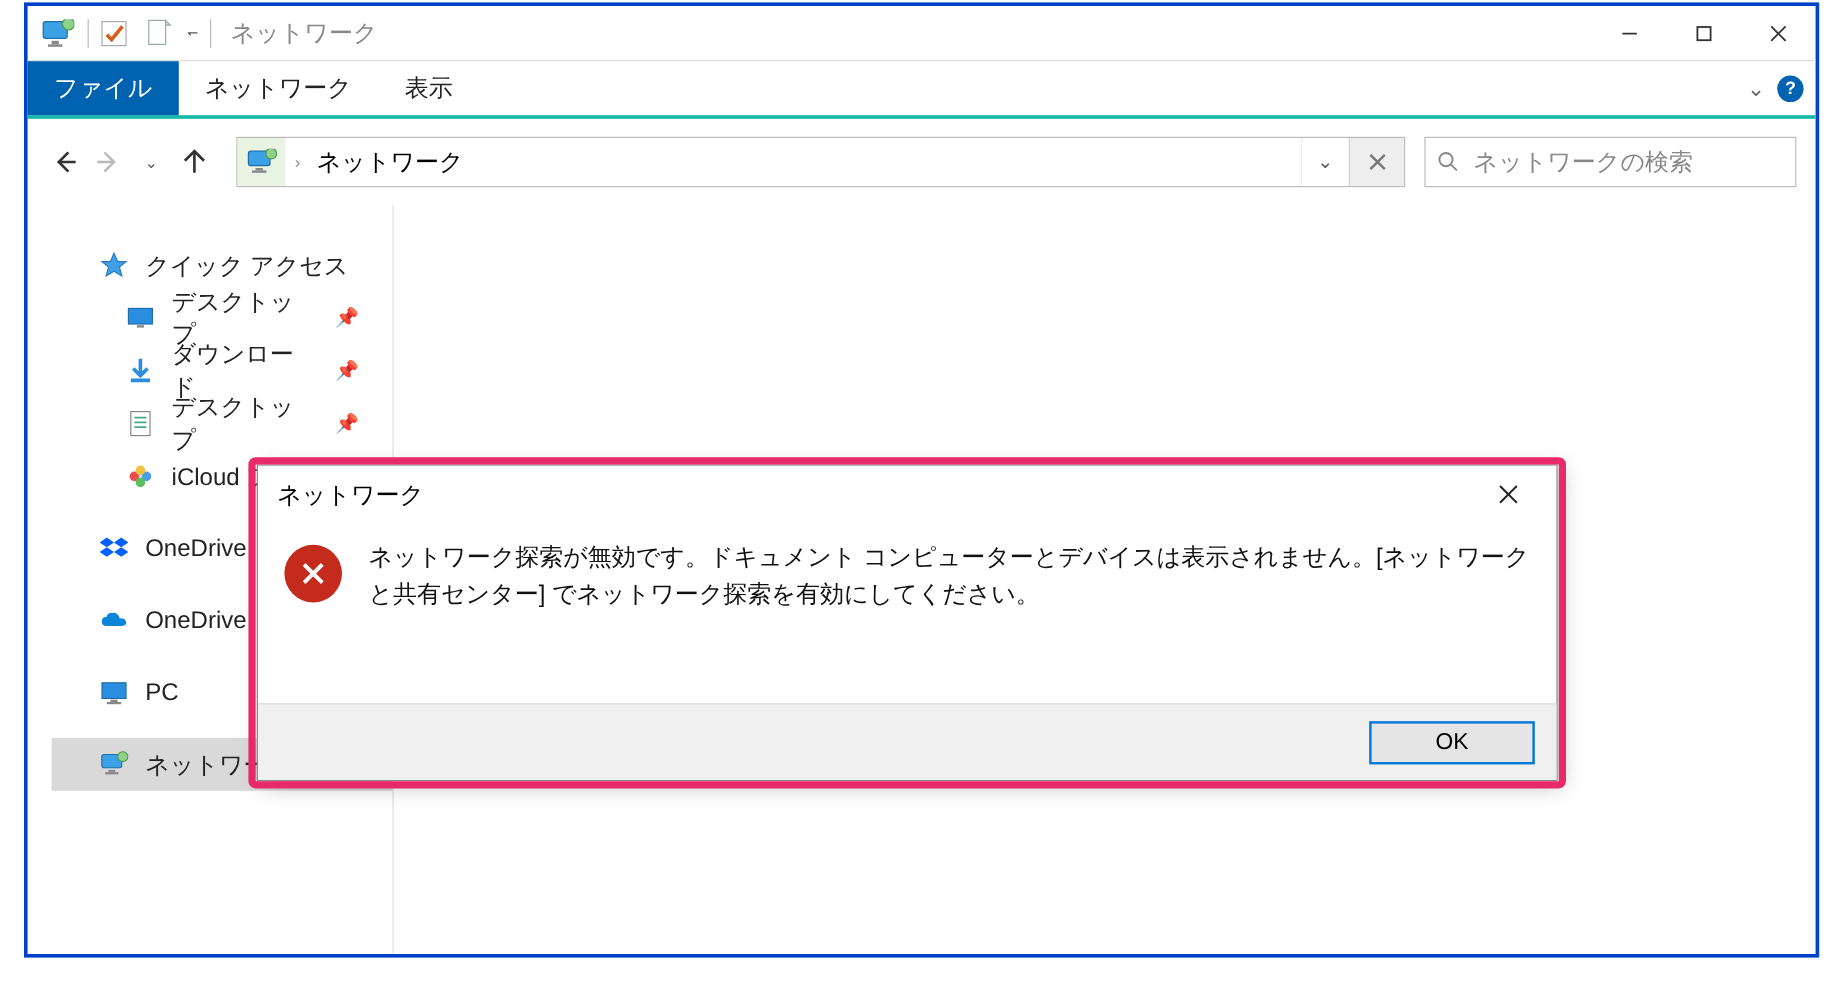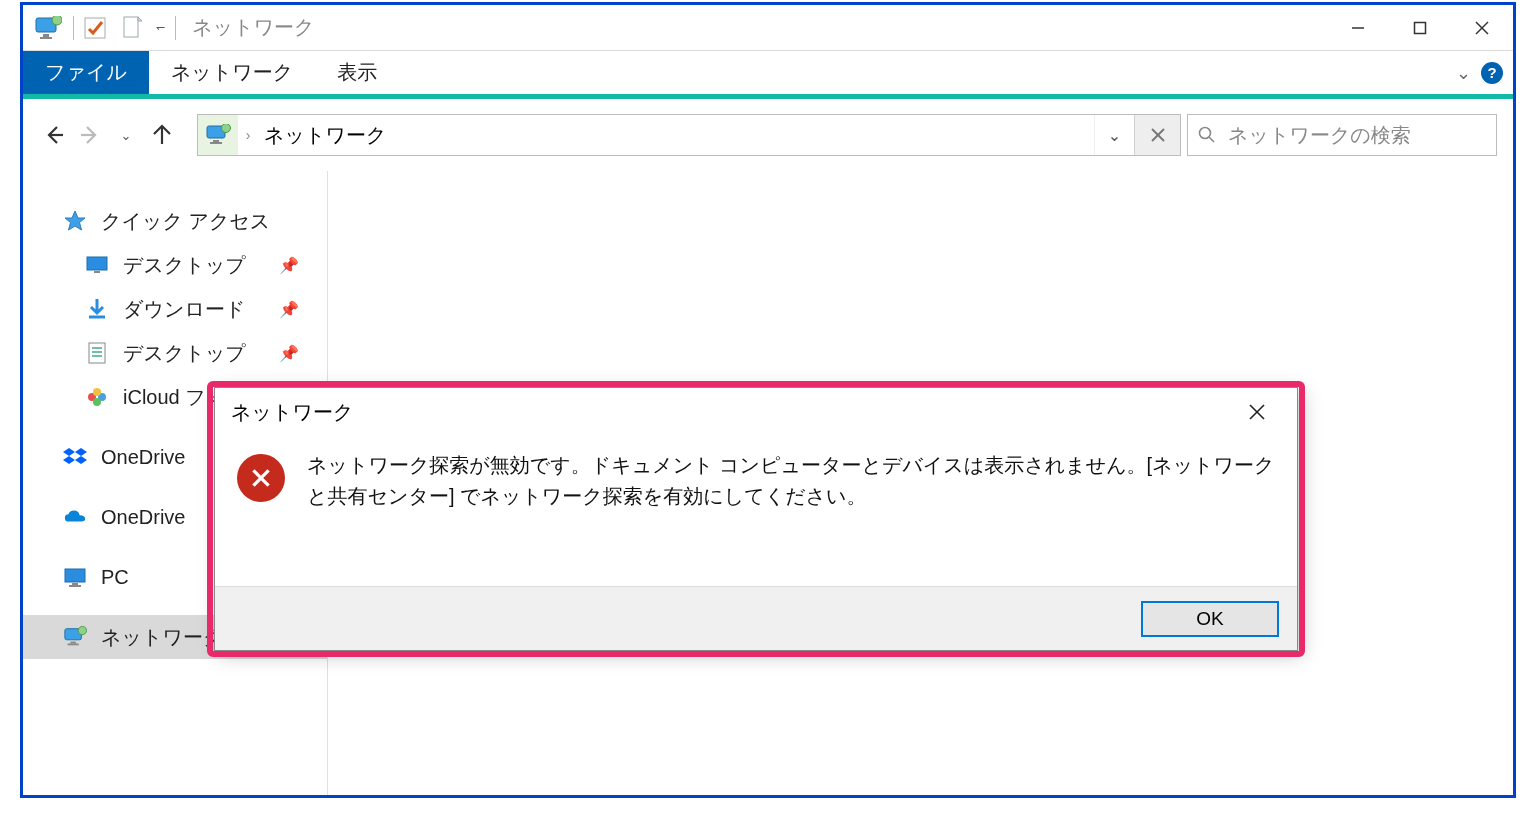--- a/index.html
+++ b/index.html
@@ -10,45 +10,45 @@
   
   .titlebar { height: 46px; display: flex; align-items: center; padding: 0 0 0 8px; border-bottom: 1px solid #dcdcdc; }
   .titlebar .ticon { width:34px; height:34px; margin-right:4px; display:flex; align-items:center; justify-content:center; }
   .qat-sep { width:0; height:24px; border-left:1px solid #bbb; margin:0 4px; }
   .qat-chevron { font-size:11px; color:#555; margin:0 6px 0 2px; }
   .titlebar .title { color:#888; font-size:20px; margin-left:12px; }
   .caption-btns { margin-left:auto; display:flex; }
   .caption-btns div { width:62px; height:42px; display:flex; align-items:center; justify-content:center; color:#555; }
 
   
-  .ribbon { height:48px; display:flex; align-items:stretch; border-bottom:5px solid #14b8a6; position:relative; }
+  .ribbon { height:48px; display:flex; align-items:stretch; border-bottom:3px solid #14b8a6; position:relative; }
   .ribbon .tab { display:flex; align-items:center; padding:0 22px; font-size:20px; color:#222; }
   .ribbon .tab.file { background:#0063b1; color:#fff; }
   .ribbon .collapse { margin-left:auto; display:flex; align-items:center; padding:0 10px; gap:10px; }
   .ribbon .collapse .chev { font-size:18px; color:#666; }
   .ribbon .collapse .help { width:22px; height:22px; border-radius:50%; background:#0063b1; color:#fff; display:flex; align-items:center; justify-content:center; font-size:15px; font-weight:bold; }
 
   
   .navrow { height:72px; display:flex; align-items:center; padding:0 16px; gap:6px; }
   .navbtn { width:30px; height:36px; display:flex; align-items:center; justify-content:center; font-size:22px; color:#888; }
   .navbtn.active { color:#333; }
   .address { flex:1; display:flex; align-items:center; height:42px; border:1px solid #bcbcbc; margin-left:14px; }
   .address .seg-icon { width:40px; height:40px; display:flex; align-items:center; justify-content:center; background:#e8f3e1; }
   .address .seg-arrow { width:20px; text-align:center; color:#888; font-size:14px; }
   .address .seg-text { font-size:20px; padding:0 6px; flex:1; }
   .address .seg-drop { width:40px; height:40px; display:flex; align-items:center; justify-content:center; color:#555; border-left:1px solid #eee; }
   .address .seg-clear { width:46px; height:40px; display:flex; align-items:center; justify-content:center; color:#888; background:#eee; border-left:1px solid #d0d0d0; font-size:18px; }
-  .search { width:310px; height:42px; border:1px solid #bcbcbc; display:flex; align-items:center; padding:0 10px; color:#888; }
+  .search { width:310px; height:42px; border:1px solid #bcbcbc; margin-left:10px; display:flex; align-items:center; padding:0 10px; color:#888; }
   .search .sicon { margin-right:12px; font-size:18px; }
   .search .stext { font-size:20px; }
 
   
   .body { display:flex; height:calc(100% - 46px - 48px - 72px); }
   .sidebar { width:305px; border-right:1px solid #e0e0e0; padding-top:28px; }
-  .tree-item { display:flex; align-items:center; height:44px; padding-left:40px; font-size:20px; color:#222; gap:14px; position:relative; }
+  .tree-item { display:flex; align-items:center; height:44px; padding-left:40px; font-size:20px; color:#222; gap:14px; position:relative;margin-left:20px; }
   .tree-item.root { padding-left:40px; }
   .tree-item.child { padding-left:62px; }
   .tree-item .pin { margin-left:auto; margin-right:28px; color:#888; font-size:16px; }
   .tree-item.selected { background:#d9d9d9; }
   .icon-box { width:24px; height:24px; display:flex; align-items:center; justify-content:center; }
 
   .content { flex:1; position:relative; }
 
   
   .highlight { position:absolute; left:184px; top:376px; width:1098px; height:276px; border:6px solid #e82a6a; border-radius:6px; pointer-events:none; z-index:5; }

